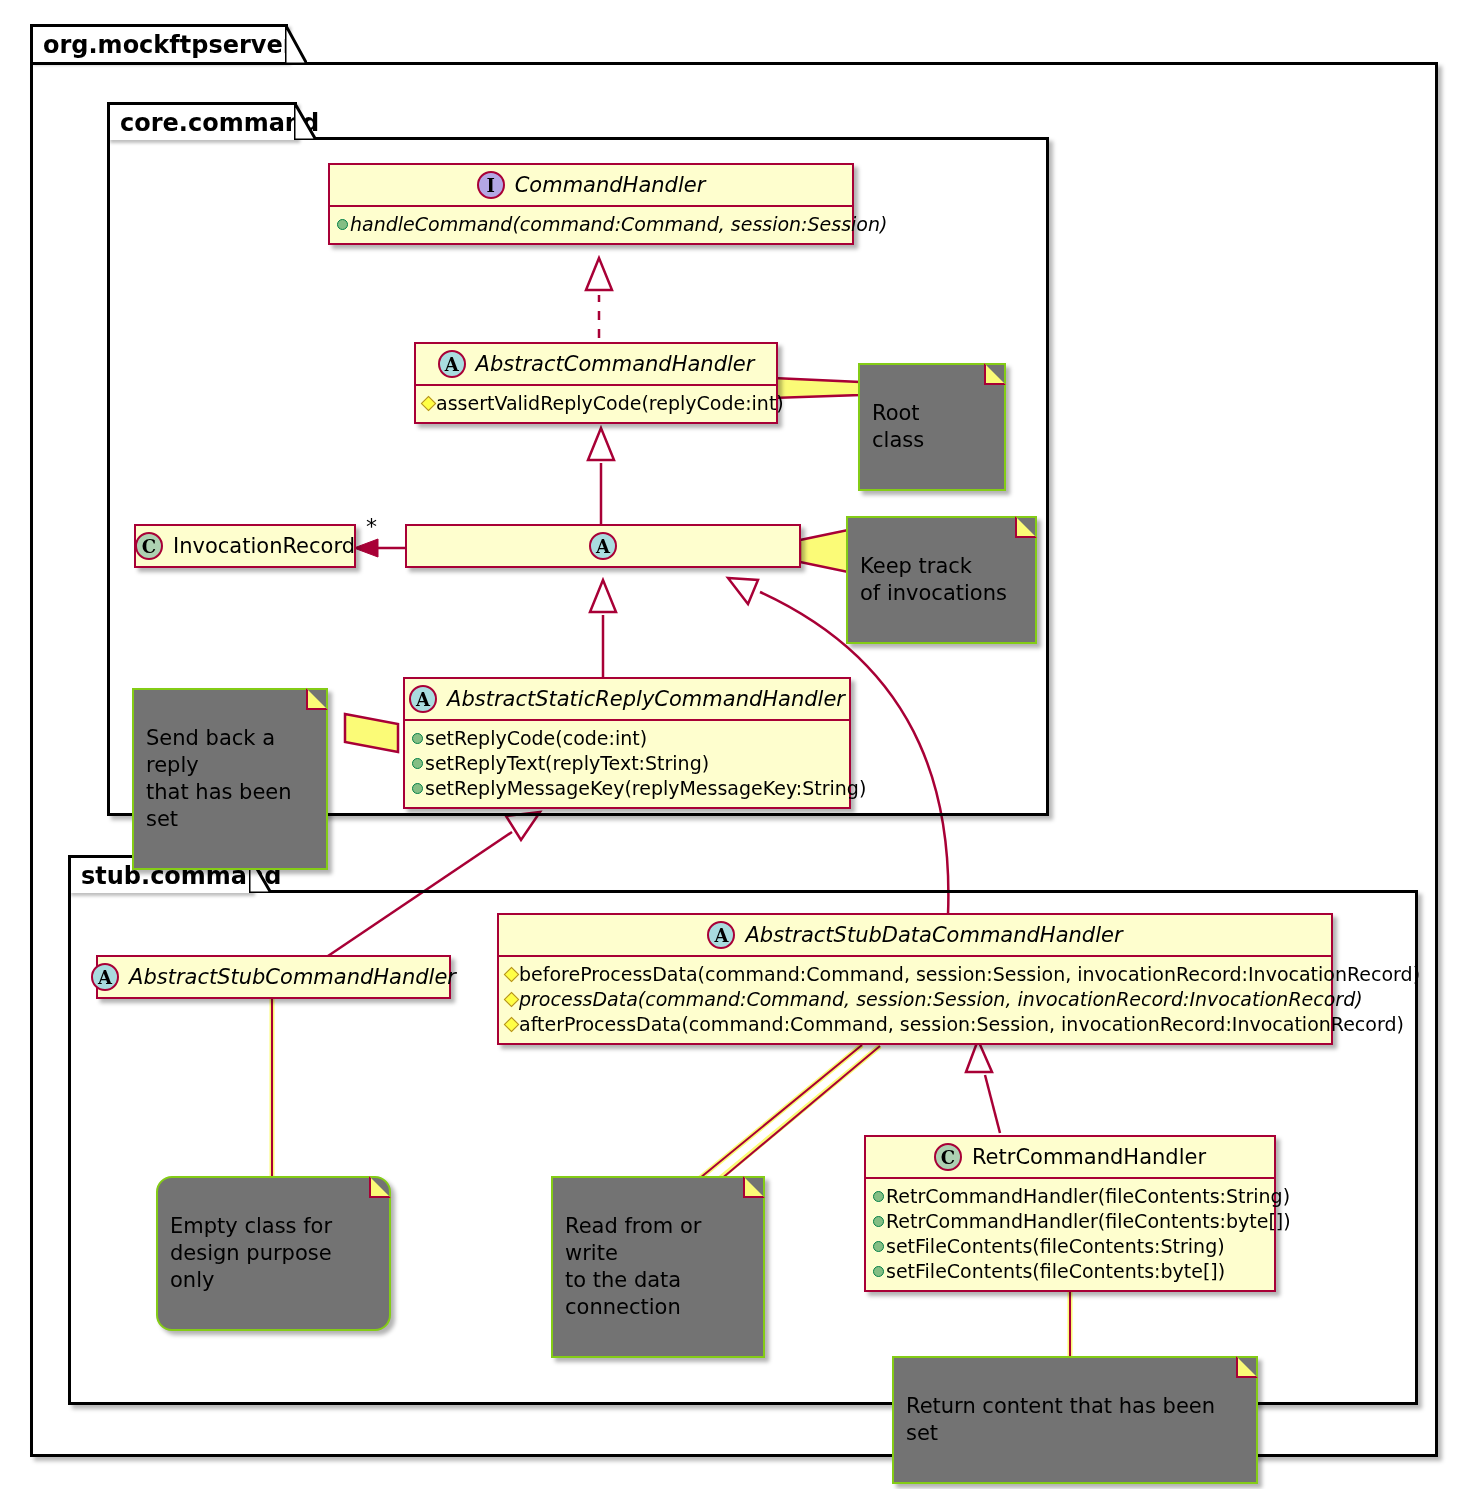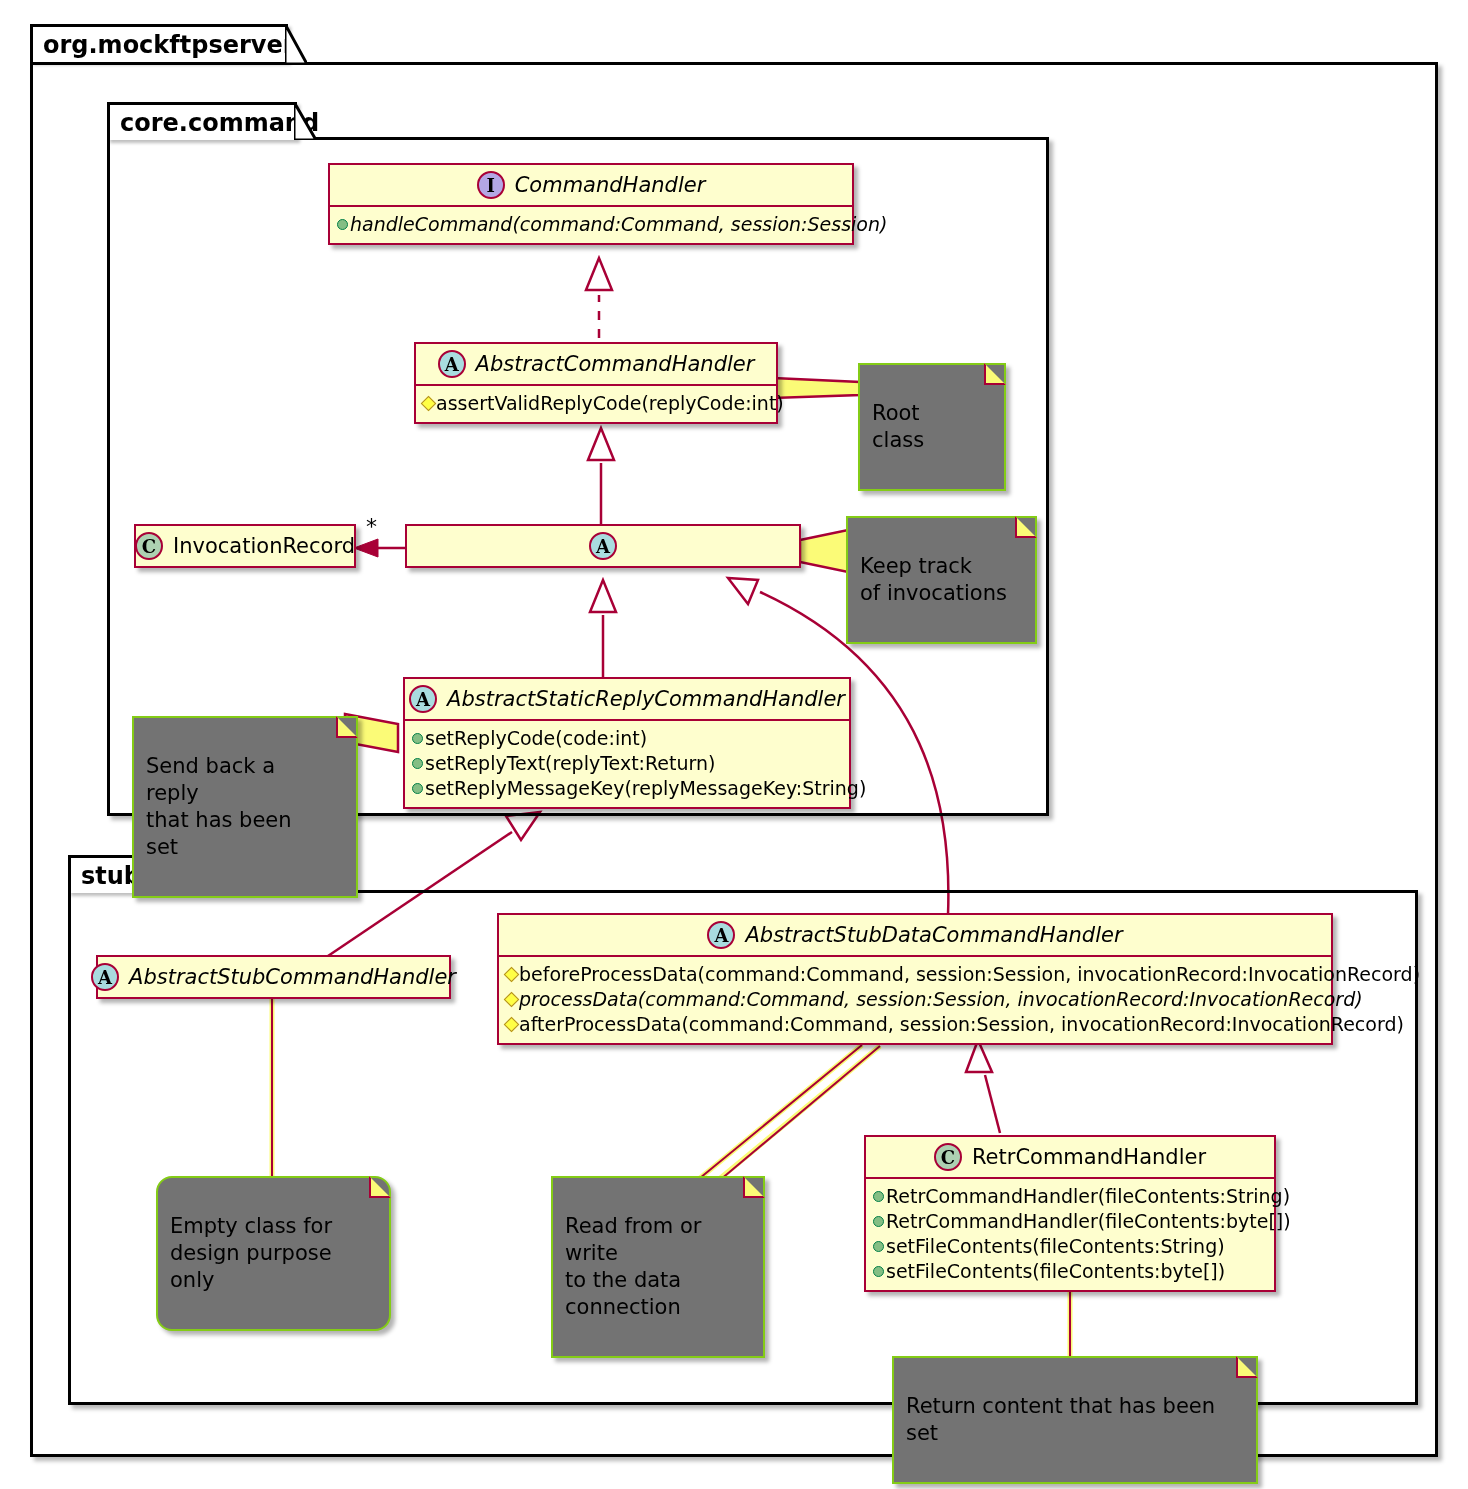--- a/index.html
+++ b/index.html
@@ -259,21 +259,21 @@
     <span class="stereo abstract">A</span>
     <span>AbstractStaticReplyCommandHandler</span>
   </div>
   <div class="uclass-members">
     <div class="member">
       <span class="vis public"></span>
       <span class="mtext">setReplyCode(code:int)</span>
     </div>
     <div class="member">
       <span class="vis public"></span>
-      <span class="mtext">setReplyText(replyText:Return)</span>
+      <span class="mtext">setReplyText(replyText:String)</span>
     </div>
     <div class="member">
       <span class="vis public"></span>
       <span class="mtext">setReplyMessageKey(replyMessageKey:String)</span>
     </div>
   </div>
 </div>
 
 <div class="uclass" style="left:96px; top:955px; width:355px;">
   <div class="uclass-header italic">
@@ -332,21 +332,21 @@
   <span>Root class</span>
   <span class="fold"></span>
 </div>
 
 <div class="note" style="left:846px; top:516px; width:191px;">
   <span>Keep track
 of invocations</span>
   <span class="fold"></span>
 </div>
 
-<div class="note" style="left:132px; top:716px; width:226px;">
+<div class="note" style="left:132px; top:688px; width:196px;">
   <span>Send back a reply
 that has been set</span>
   <span class="fold"></span>
 </div>
 
 <div class="note" style="left:156px; top:1176px; width:235px;border-radius:16px;">
   <span>Empty class for
 design purpose only</span>
   <span class="fold"></span>
 </div>

